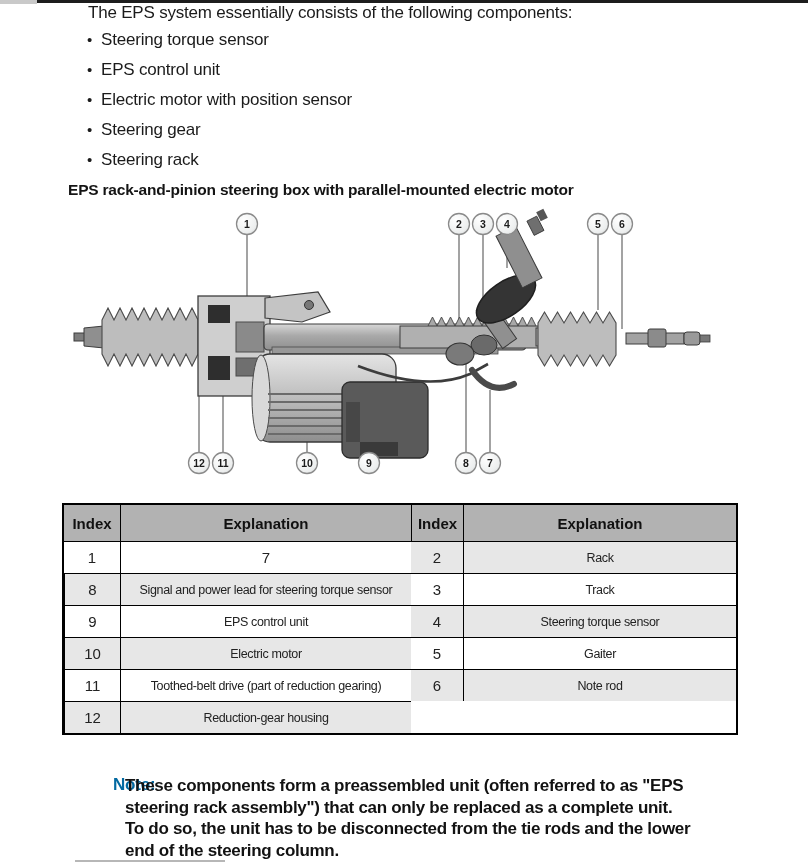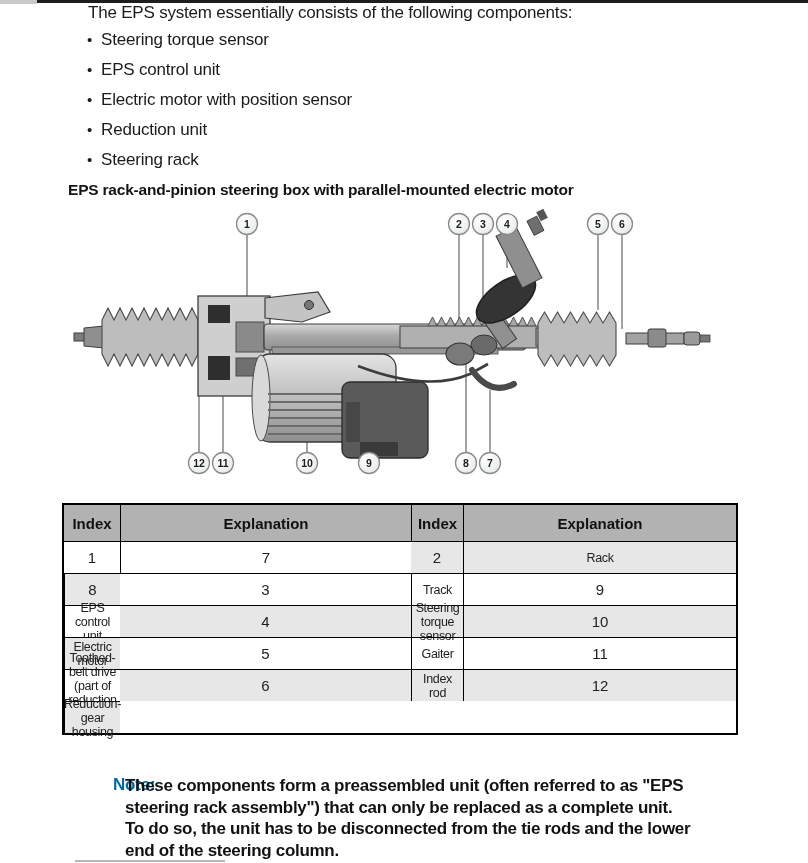--- a/index.html
+++ b/index.html
@@ -58,21 +58,21 @@
     <li>
       <span class="dot">•</span>
       <span>EPS control unit</span>
     </li>
     <li>
       <span class="dot">•</span>
       <span>Electric motor with position sensor</span>
     </li>
     <li>
       <span class="dot">•</span>
-      <span>Reduction unit</span>
+      <span>Steering gear</span>
     </li>
     <li>
       <span class="dot">•</span>
       <span>Steering rack</span>
     </li>
   </ul>
 
 <div id="caption">EPS rack-and-pinion steering box with parallel-mounted electric motor</div>
 
 <svg id="diagram" viewBox="0 0 700 280">
@@ -200,34 +200,35 @@
 <div id="component-table">
     <div class="cell head">Index</div>
     <div class="cell head bl">Explanation</div>
     <div class="cell head bl">Index</div>
     <div class="cell head bl">Explanation</div>
     <div class="cell body bt index">1</div>
     <div class="cell body bt bl index">7</div>
     <div class="cell body bt index alt">2</div>
     <div class="cell body bt bl alt">Rack</div>
     <div class="cell body bt bl index alt">8</div>
+    <div class="cell body bt bl alt">Signal and power lead for steering torque sensor</div>
     <div class="cell body bt index">3</div>
     <div class="cell body bt bl">Track</div>
     <div class="cell body bt bl index">9</div>
     <div class="cell body bt bl">EPS control unit</div>
     <div class="cell body bt index alt">4</div>
     <div class="cell body bt bl alt">Steering torque sensor</div>
     <div class="cell body bt bl index alt">10</div>
     <div class="cell body bt bl alt">Electric motor</div>
     <div class="cell body bt index">5</div>
     <div class="cell body bt bl">Gaiter</div>
     <div class="cell body bt bl index">11</div>
-    <div class="cell body bt bl">Toothed-belt drive (part of reduction steering)</div>
+    <div class="cell body bt bl">Toothed-belt drive (part of reduction gearing)</div>
     <div class="cell body bt index alt">6</div>
-    <div class="cell body bt bl alt">Index rod</div>
+    <div class="cell body bt bl alt">Note rod</div>
     <div class="cell body bt bl index alt">12</div>
     <div class="cell body bt bl alt">Reduction-gear housing</div>
   </div>
 
 <div id="note-label">Note:</div>
 <div id="note-text">These components form a preassembled unit (often referred to as "EPS
 steering rack assembly") that can only be replaced as a complete unit.
 To do so, the unit has to be disconnected from the tie rods and the lower
 end of the steering column.</div>
 

